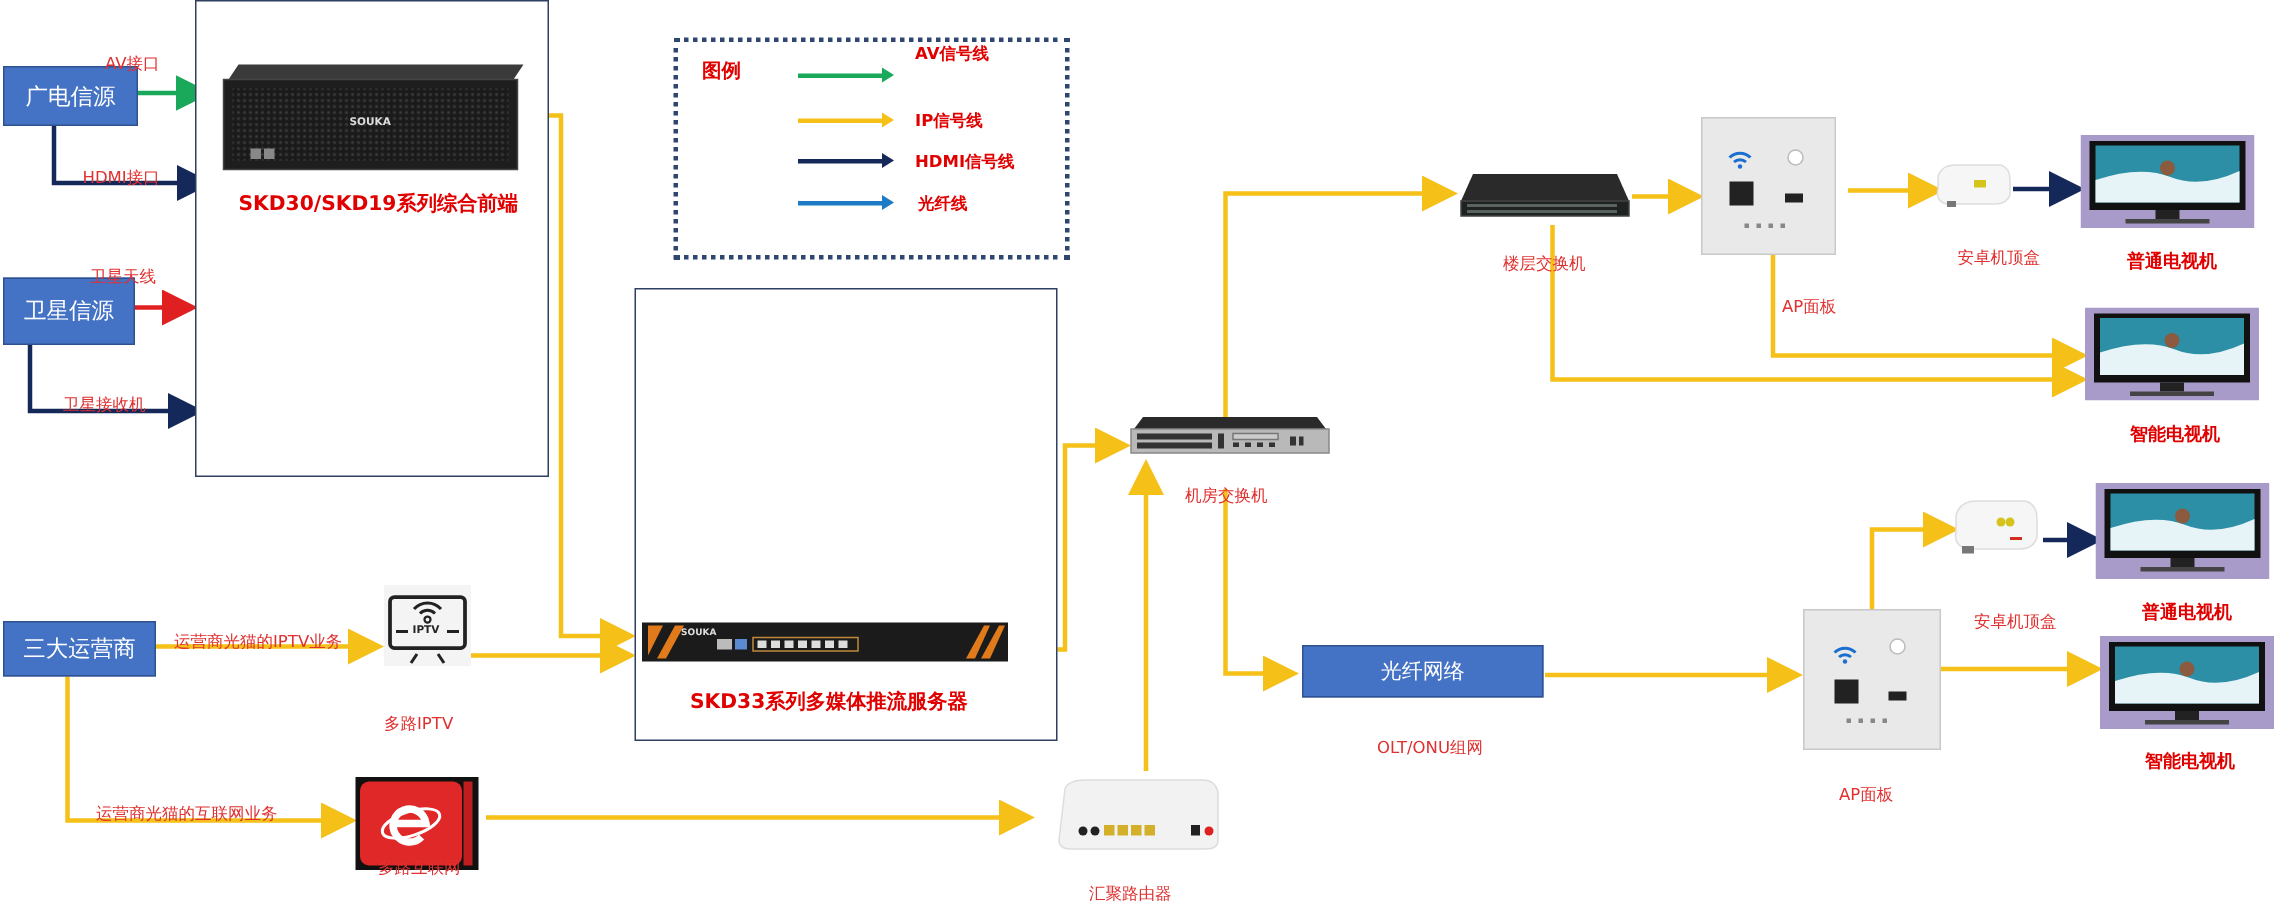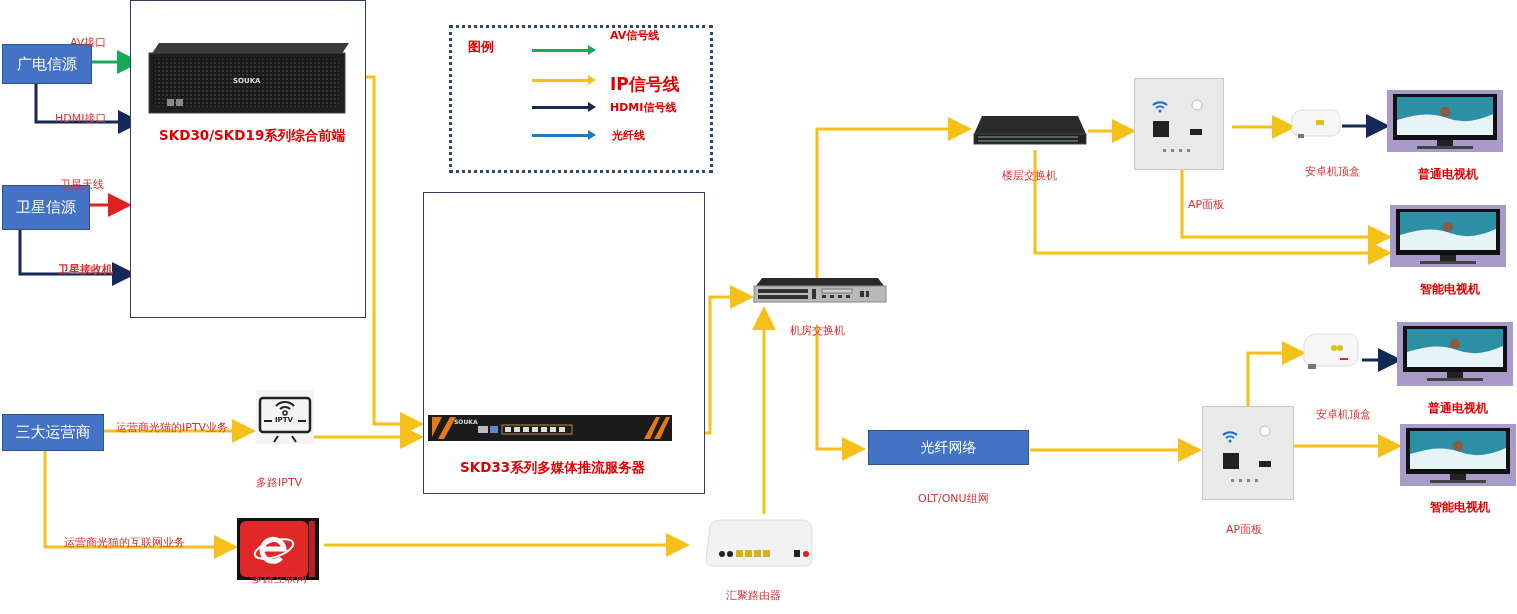--- a/index.html
+++ b/index.html
@@ -83,21 +83,21 @@
   </g>
 </svg>
 
 <div class="bluebox" style="left:2px;top:44px;width:90px;height:40px;">广电信源</div>
 <div class="bluebox" style="left:2px;top:185px;width:88px;height:45px;">卫星信源</div>
 <div class="bluebox" style="left:2px;top:414px;width:102px;height:37px;">三大运营商</div>
 
 <div class="lbl" style="left:70px;top:24px;">AV接口</div>
 <div class="lbl" style="left:55px;top:100px;">HDMI接口</div>
 <div class="lbl" style="left:60px;top:166px;">卫星天线</div>
-<div class="lbl" style="left:58px;top:251px;font-weight:bold;">卫星接收机</div>
+<div class="lbl" style="left:42px;top:251px;">卫星接收机</div>
 <div class="lbl" style="left:116px;top:409px;">运营商光猫的IPTV业务</div>
 <div class="lbl" style="left:64px;top:524px;">运营商光猫的互联网业务</div>
 <div class="lbl" style="left:918px;top:480px;">OLT/ONU组网</div>
 
 <div class="panel" style="left:130px;top:0;width:236px;height:318px;">
   <div class="dev" style="left:14px;top:40px;width:204px;height:74px;">
     <svg width="204" height="74">
       <polygon points="6,14 196,14 204,2 14,2" fill="#3a3a3a"></polygon>
       <rect x="4" y="12" width="196" height="60" fill="#1e1e1e" stroke="#444"></rect>
       <g fill="#2c2c2c">
@@ -118,21 +118,21 @@
 </div>
 
 <div class="legend" style="left:449px;top:25px;width:264px;height:148px;">
   <div class="abs" style="left:16px;top:10px;color:#e00000;font-weight:bold;font-size:13px;">图例</div>
   <div class="abs" style="left:80px;top:21px;width:60px;height:3px;background:#1aa85a;"></div>
   <div class="abs" style="left:136px;top:17px;width:0;height:0;border-left:8px solid #1aa85a;border-top:5px solid transparent;border-bottom:5px solid transparent;"></div>
   <div class="abs" style="left:158px;top:0;font-size:11px;color:#e00000;font-weight:bold;">AV信号线</div>
 
   <div class="abs" style="left:80px;top:51px;width:60px;height:3px;background:#f5c018;"></div>
   <div class="abs" style="left:136px;top:47px;width:0;height:0;border-left:8px solid #f5c018;border-top:5px solid transparent;border-bottom:5px solid transparent;"></div>
-  <div class="abs" style="left:158px;top:45px;font-size:17px;color:#e00000;font-weight:bold;">IP信号线</div>
+  <div class="abs" style="left:158px;top:45px;font-size:11px;color:#e00000;font-weight:bold;">IP信号线</div>
 
   <div class="abs" style="left:80px;top:78px;width:60px;height:3px;background:#14285a;"></div>
   <div class="abs" style="left:136px;top:74px;width:0;height:0;border-left:8px solid #14285a;border-top:5px solid transparent;border-bottom:5px solid transparent;"></div>
   <div class="abs" style="left:158px;top:72px;font-size:11px;color:#e00000;font-weight:bold;">HDMI信号线</div>
 
   <div class="abs" style="left:80px;top:106px;width:60px;height:3px;background:#1c7bc4;"></div>
   <div class="abs" style="left:136px;top:102px;width:0;height:0;border-left:8px solid #1c7bc4;border-top:5px solid transparent;border-bottom:5px solid transparent;"></div>
   <div class="abs" style="left:160px;top:100px;font-size:11px;color:#e00000;font-weight:bold;">光纤线</div>
 </div>
 

